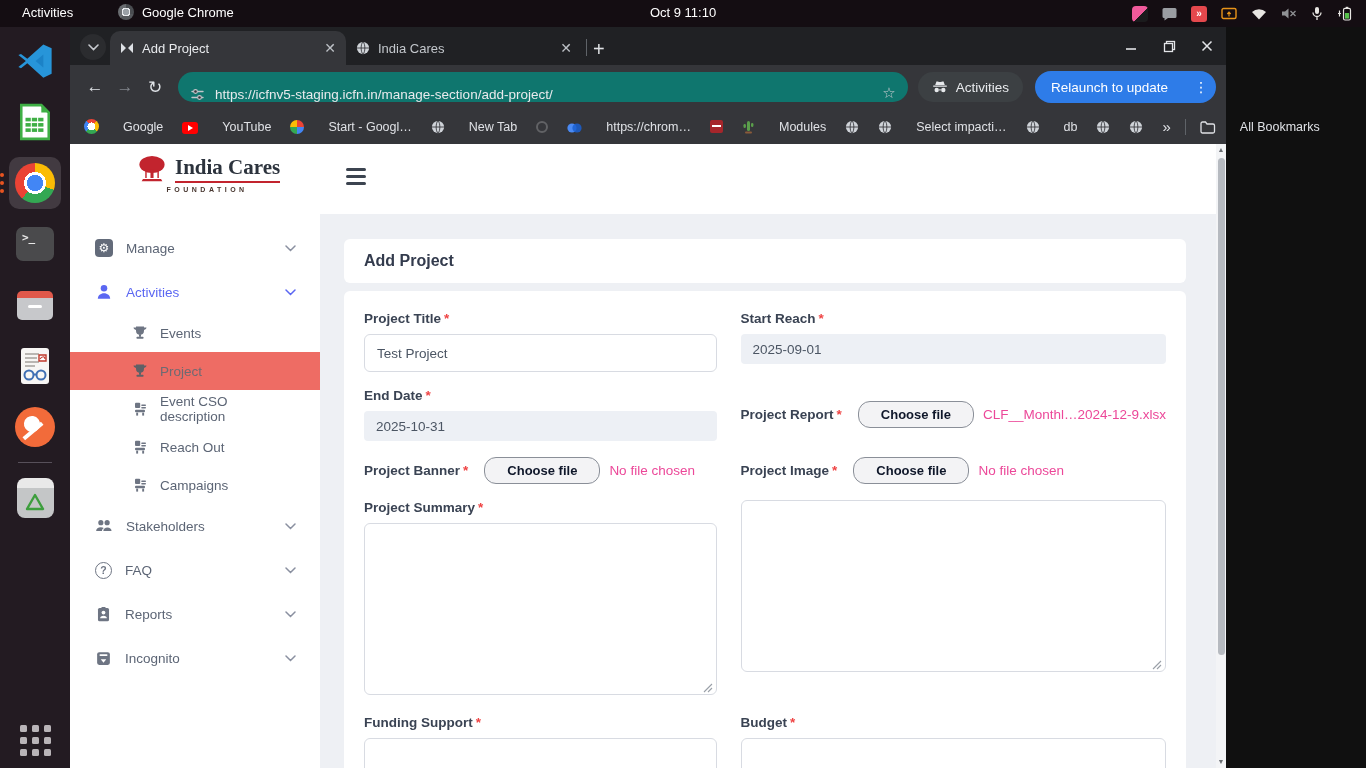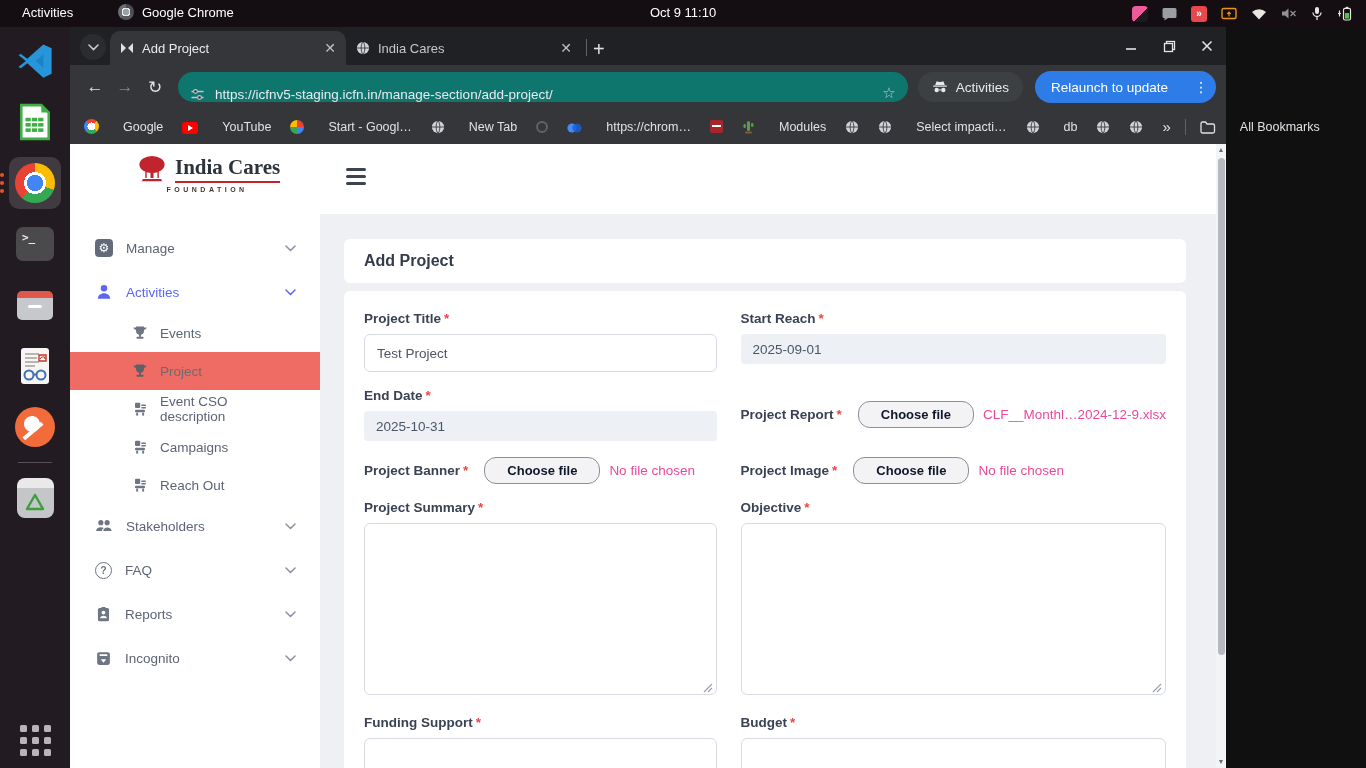--- a/index.html
+++ b/index.html
@@ -500,34 +500,34 @@
         <span class="sb-ico">
             <svg width="16" height="16" viewBox="0 0 16 16" fill="currentColor">
               <rect x="3" y="1.8" width="5.2" height="5.2" rx="1"></rect>
               <rect x="9.2" y="3.4" width="4.8" height="1.5" rx=".75"></rect>
               <rect x="9.2" y="6" width="4.8" height="1.5" rx=".75"></rect>
               <rect x="3" y="8.8" width="10" height="2.4" rx="1"></rect>
               <rect x="4.2" y="11.6" width="1.9" height="3"></rect>
               <rect x="10.2" y="11.6" width="1.9" height="3"></rect>
             </svg>
           </span>
-        <span>Campaigns</span>
+        <span>Reach Out</span>
       </div>
       <div class="nav-sub">
         <span class="sb-ico">
             <svg width="16" height="16" viewBox="0 0 16 16" fill="currentColor">
               <rect x="3" y="1.8" width="5.2" height="5.2" rx="1"></rect>
               <rect x="9.2" y="3.4" width="4.8" height="1.5" rx=".75"></rect>
               <rect x="9.2" y="6" width="4.8" height="1.5" rx=".75"></rect>
               <rect x="3" y="8.8" width="10" height="2.4" rx="1"></rect>
               <rect x="4.2" y="11.6" width="1.9" height="3"></rect>
               <rect x="10.2" y="11.6" width="1.9" height="3"></rect>
             </svg>
           </span>
-        <span>Reach Out</span>
+        <span>Campaigns</span>
       </div>
       <div class="nav-item">
         <span class="sb-ico">
             <svg width="18" height="18" viewBox="0 0 16 16" fill="currentColor">
               <circle cx="5.2" cy="5" r="2.3"></circle>
               <circle cx="10.8" cy="5" r="2.3"></circle>
               <path d="M1 12.5c0-2.1 1.8-3.4 4.2-3.4 1 0 1.9.2 2.6.7-1 .7-1.6 1.6-1.6 2.7z"></path>
               <path d="M7.4 12.5c0-1.9 1.6-3.1 3.6-3.1s3.7 1.2 3.7 3.1z"></path>
             </svg>
           </span>
@@ -619,21 +619,20 @@
           <div class="field">
             <label class="f-label"><span>Project Summary</span><span class="req">*</span></label>
             <div class="ta-wrap">
               <textarea class="ta" style=""></textarea>
               <svg class="resize-corner" width="10" height="10" viewBox="0 0 10 10">
                   <path d="M9 1L1 9M9 5L5 9" stroke="#9aa0a8" stroke-width="1.1"></path>
                 </svg>
             </div>
           </div>
           <div class="field">
-            <label class="f-label"><span>Objective</span><span class="req">*</span></label>
             <div class="ta-wrap">
               <textarea class="ta" style=""></textarea>
               <svg class="resize-corner" width="10" height="10" viewBox="0 0 10 10">
                   <path d="M9 1L1 9M9 5L5 9" stroke="#9aa0a8" stroke-width="1.1"></path>
                 </svg>
             </div>
           </div>
 
           <div class="field">
             <label class="f-label"><span>Funding Support</span><span class="req">*</span></label>

